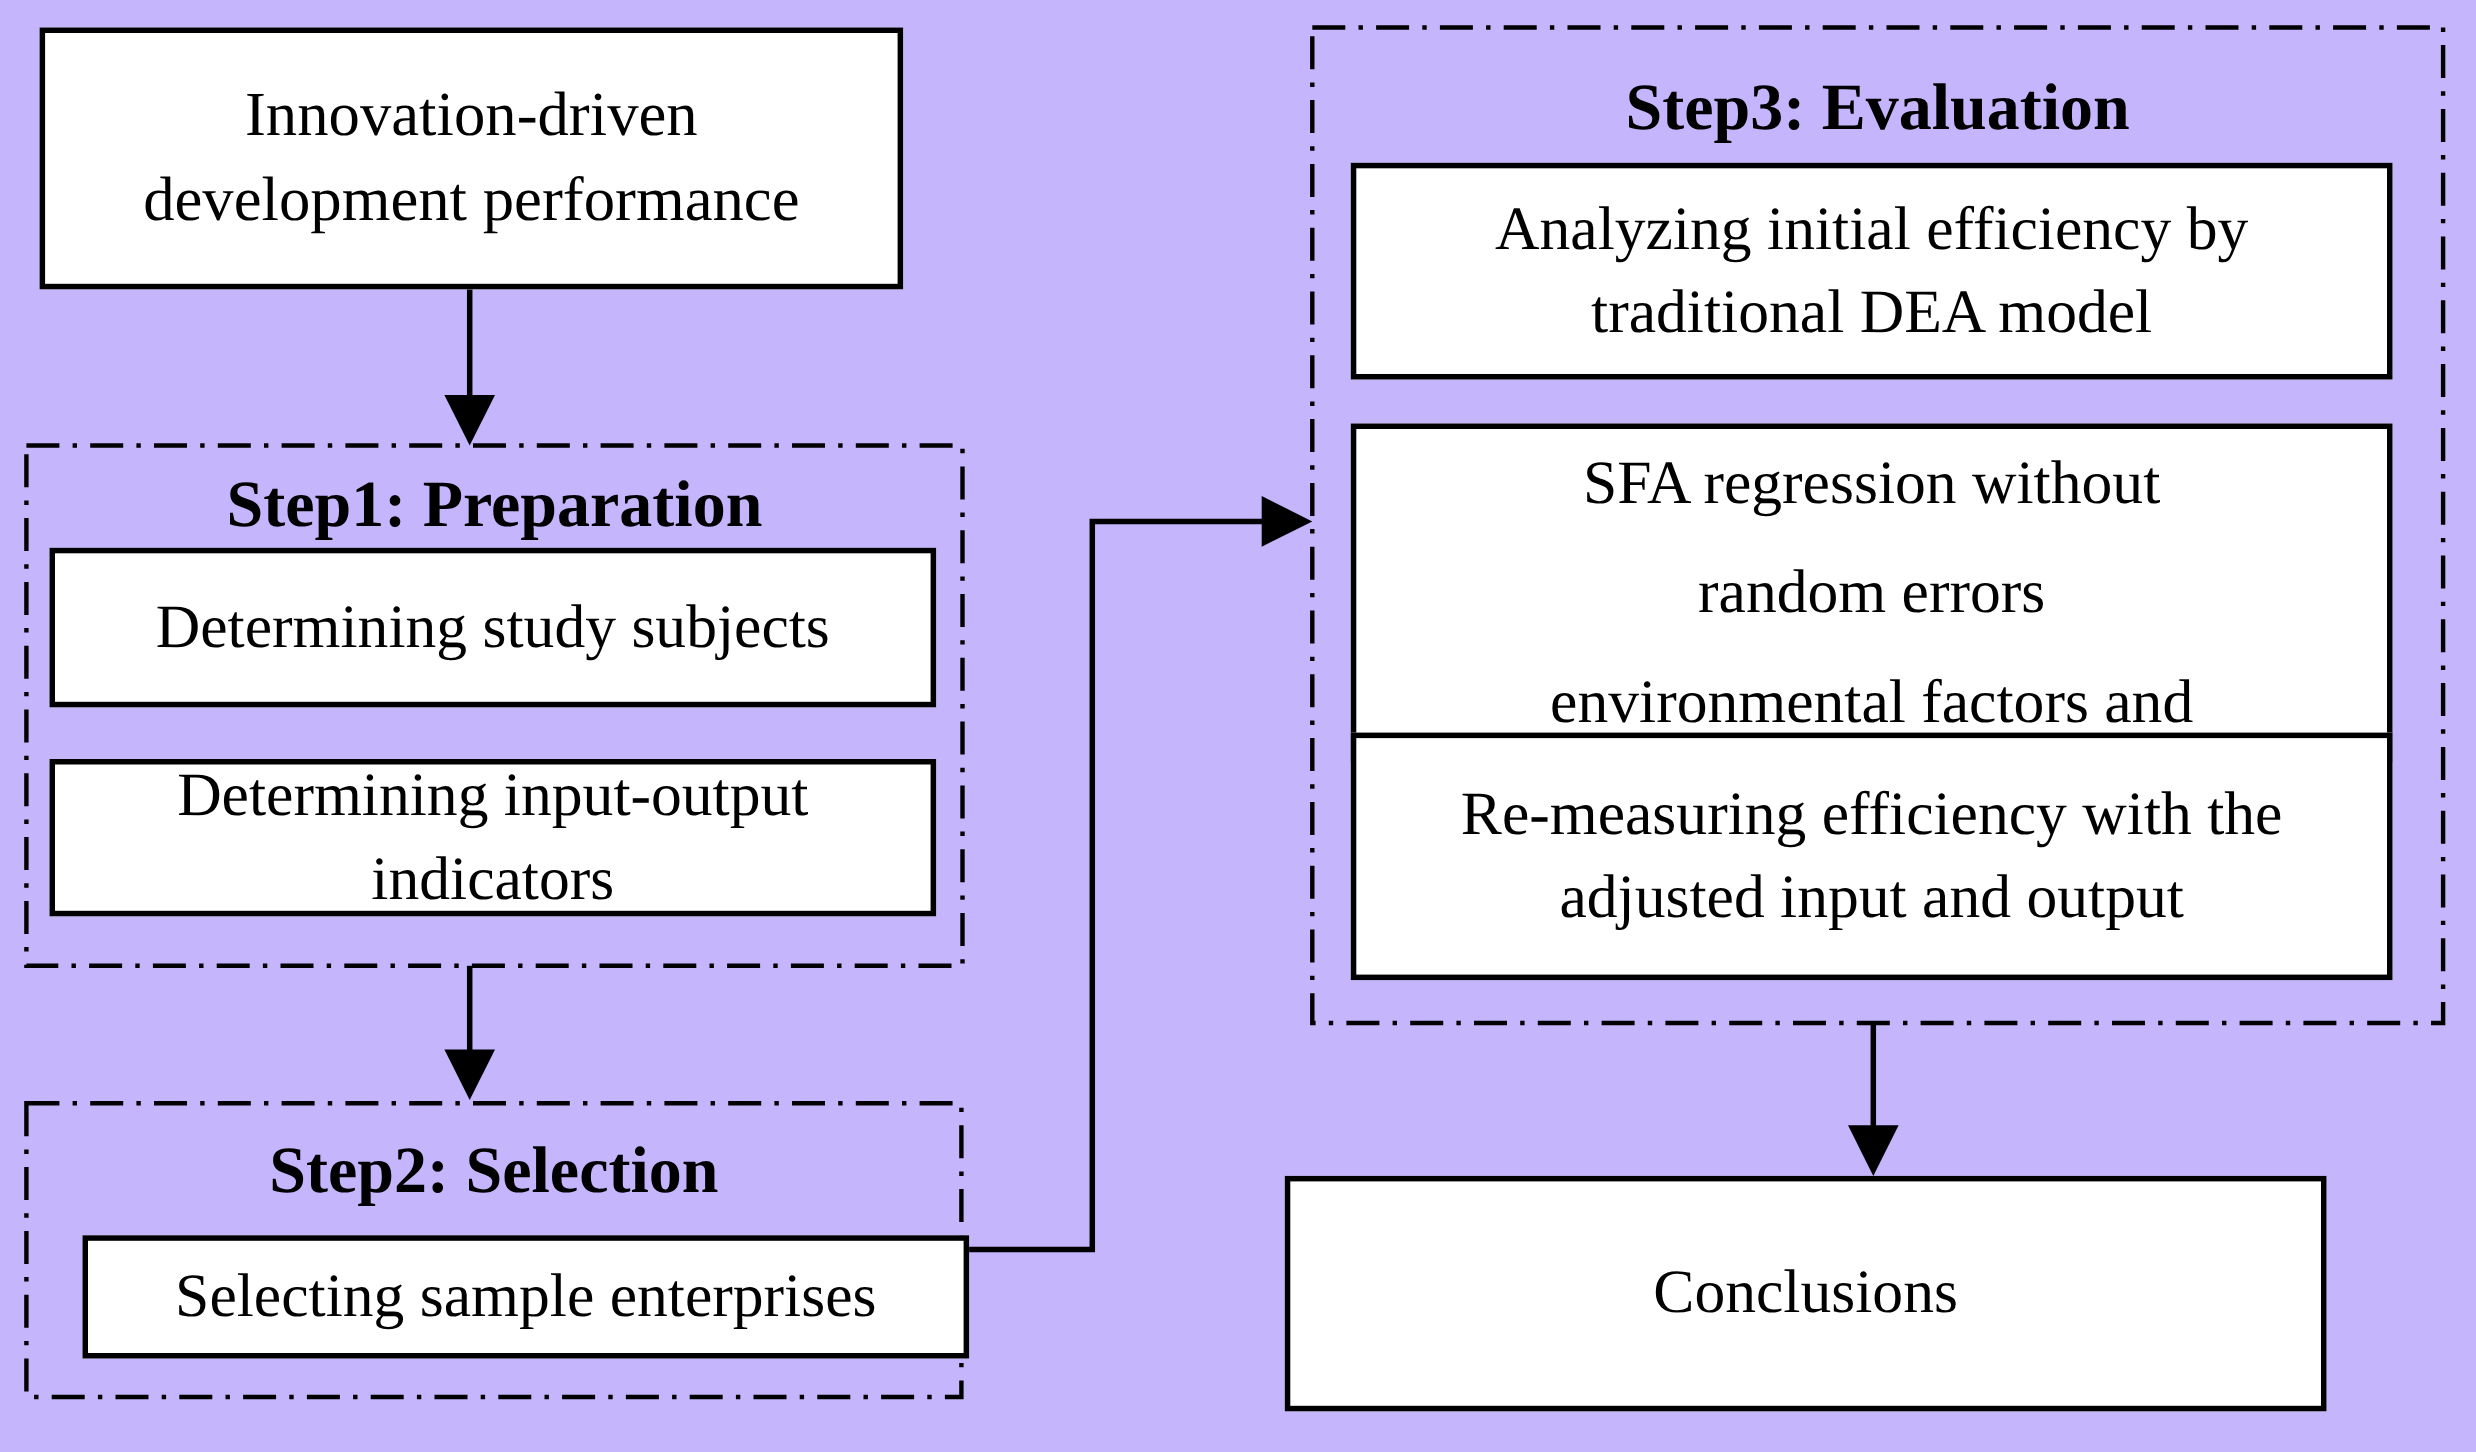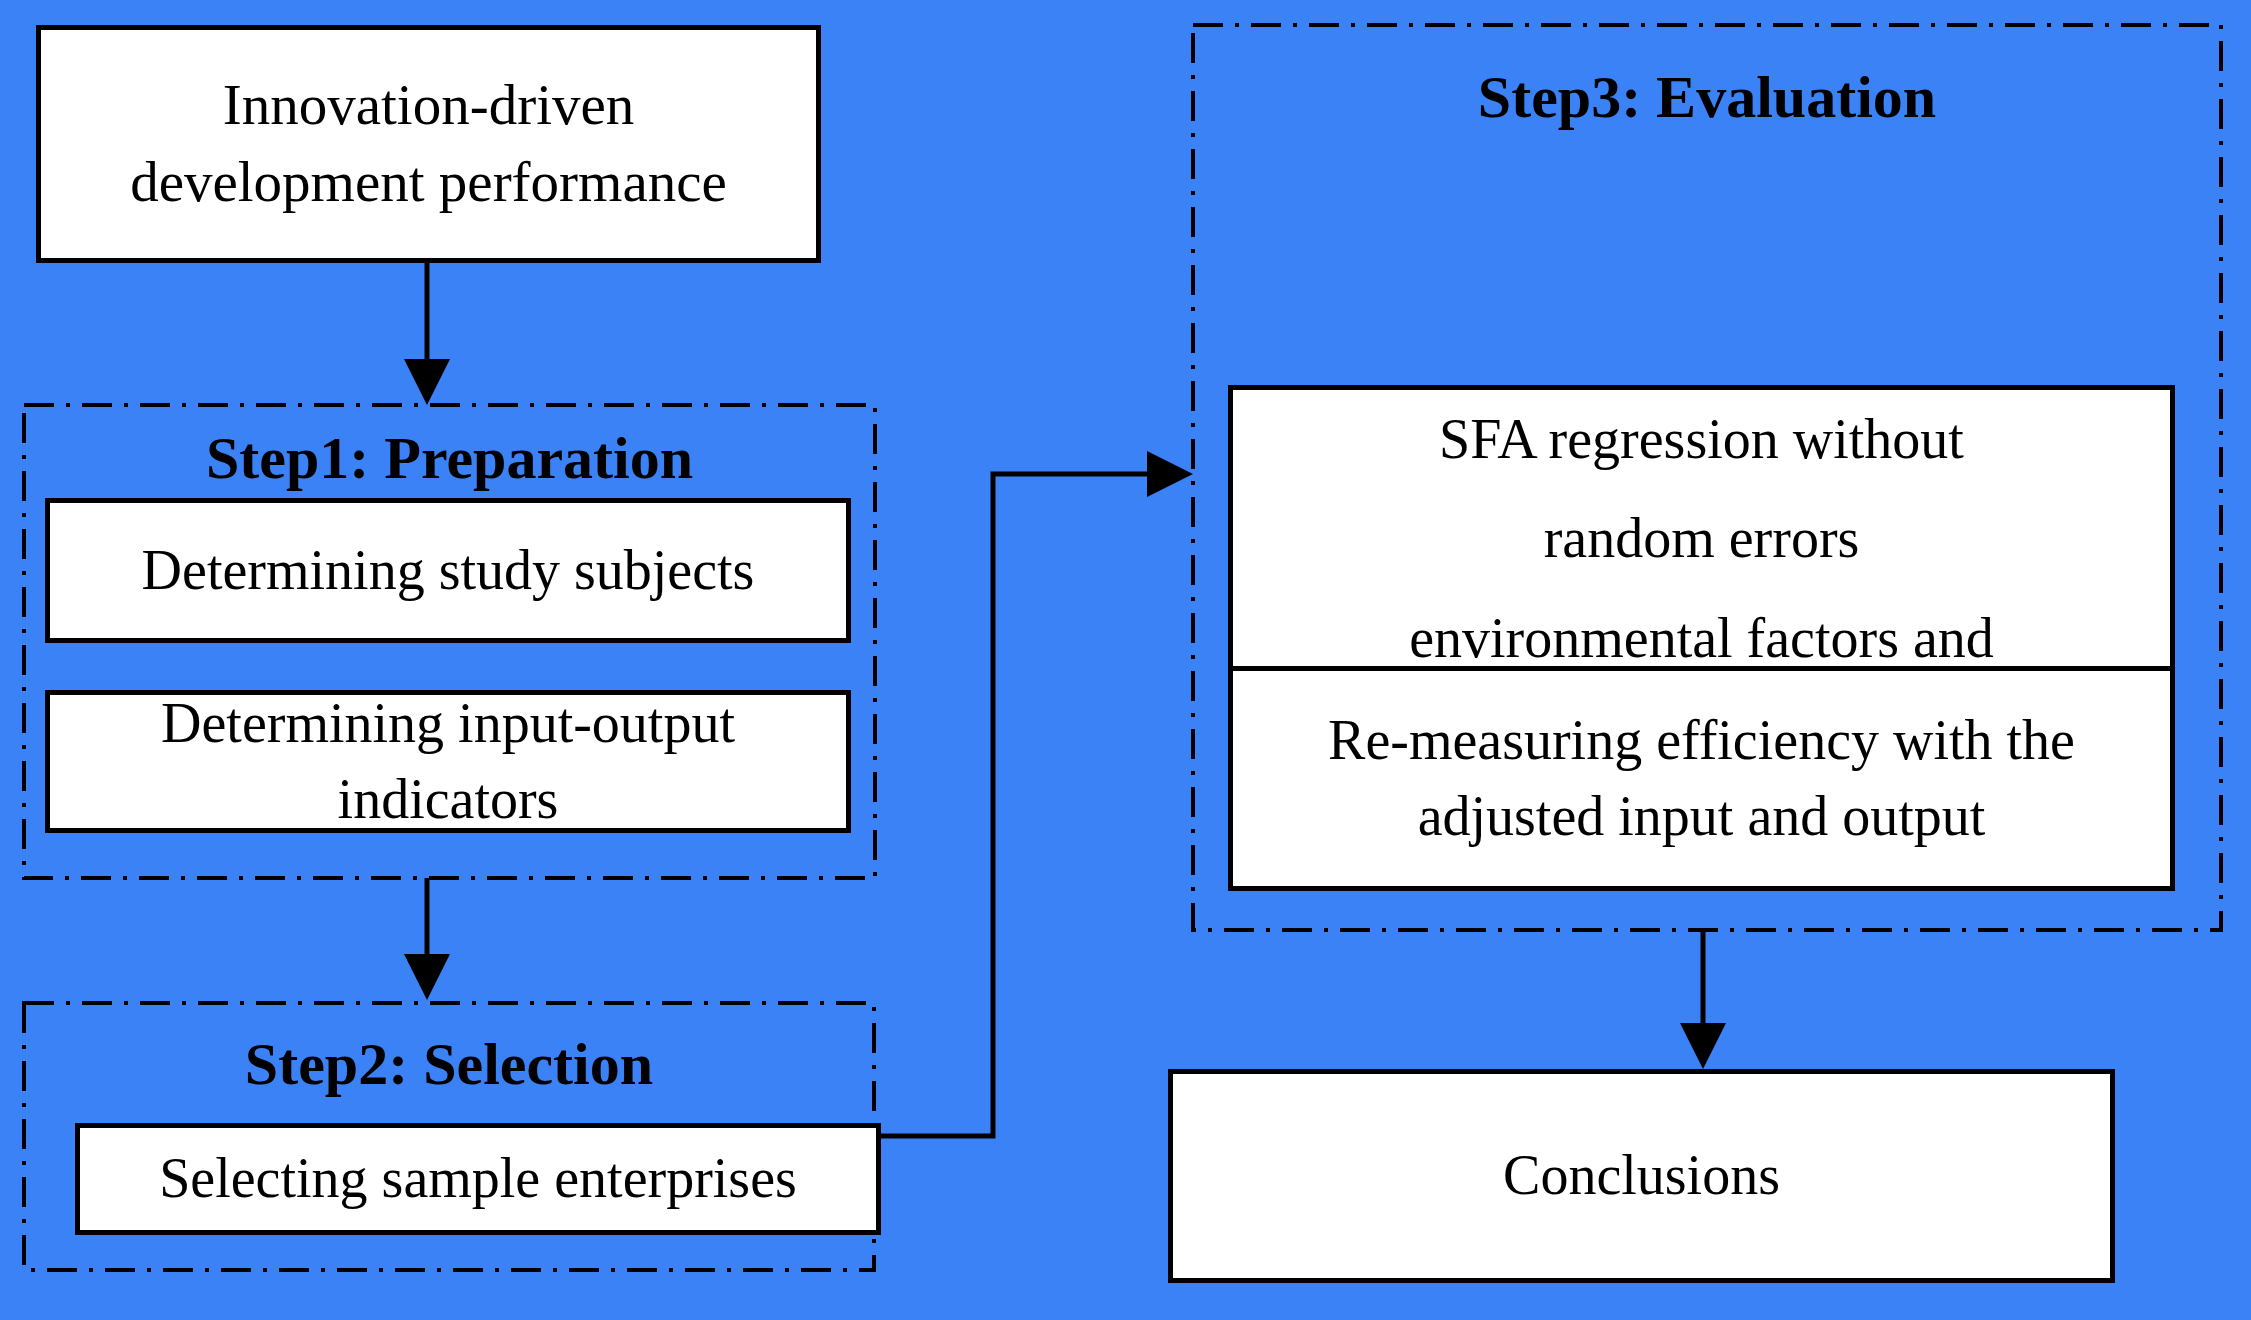--- a/index.html
+++ b/index.html
@@ -4,21 +4,21 @@
 <style>
   html, body {
     margin: 0;
     padding: 0;
     background: #ffffff;
   }
   .canvas {
     position: relative;
     width: 2251px;
     height: 1320px;
-    background: #3b82f6;
+    background: #c4b5fd;
     font-family: "Liberation Serif", "DejaVu Serif", serif;
     color: #000000;
     overflow: hidden;
   }
   .wires {
     position: absolute;
     left: 0;
     top: 0;
     width: 2251px;
     height: 1320px;
@@ -93,20 +93,24 @@
   </div>
 
   <div class="group-title" style="left:24px; top:1034px; width:850px;">Step2: Selection</div>
 
   <div class="node" style="left:48px; top:1123px; width:806px; height:112px;margin-left:27px;">
     <div class="line">Selecting sample enterprises</div>
   </div>
 
   <div class="group-title" style="left:1193px; top:67px; width:1028px;">Step3: Evaluation</div>
 
+  <div class="node" style="left:1228px; top:148px; width:947px; height:197px;">
+    <div class="line">Analyzing initial efficiency by</div>
+    <div class="line">traditional DEA model</div>
+  </div>
 
   <div class="node" style="left:1228px; top:385px; width:947px; height:308px;gap:24px;">
     <div class="line">SFA regression without</div>
     <div class="line">random errors</div>
     <div class="line">environmental factors and</div>
   </div>
 
   <div class="node" style="left:1228px; top:666px; width:947px; height:225px;text-align:right;">
     <div class="line">Re-measuring efficiency with the</div>
     <div class="line">adjusted input and output</div>

